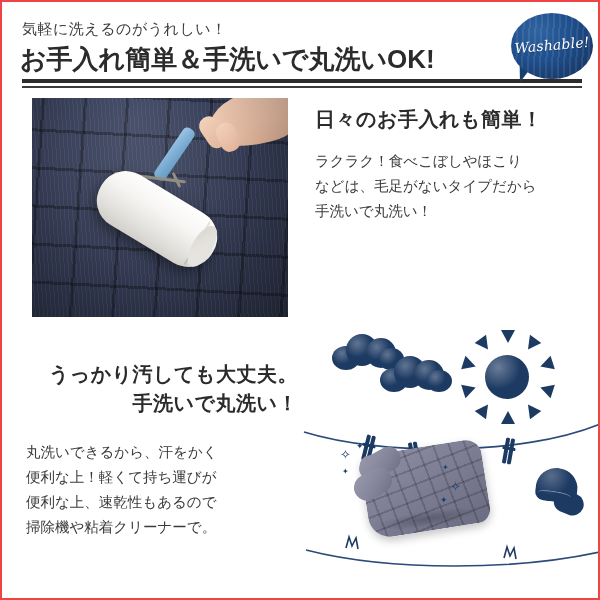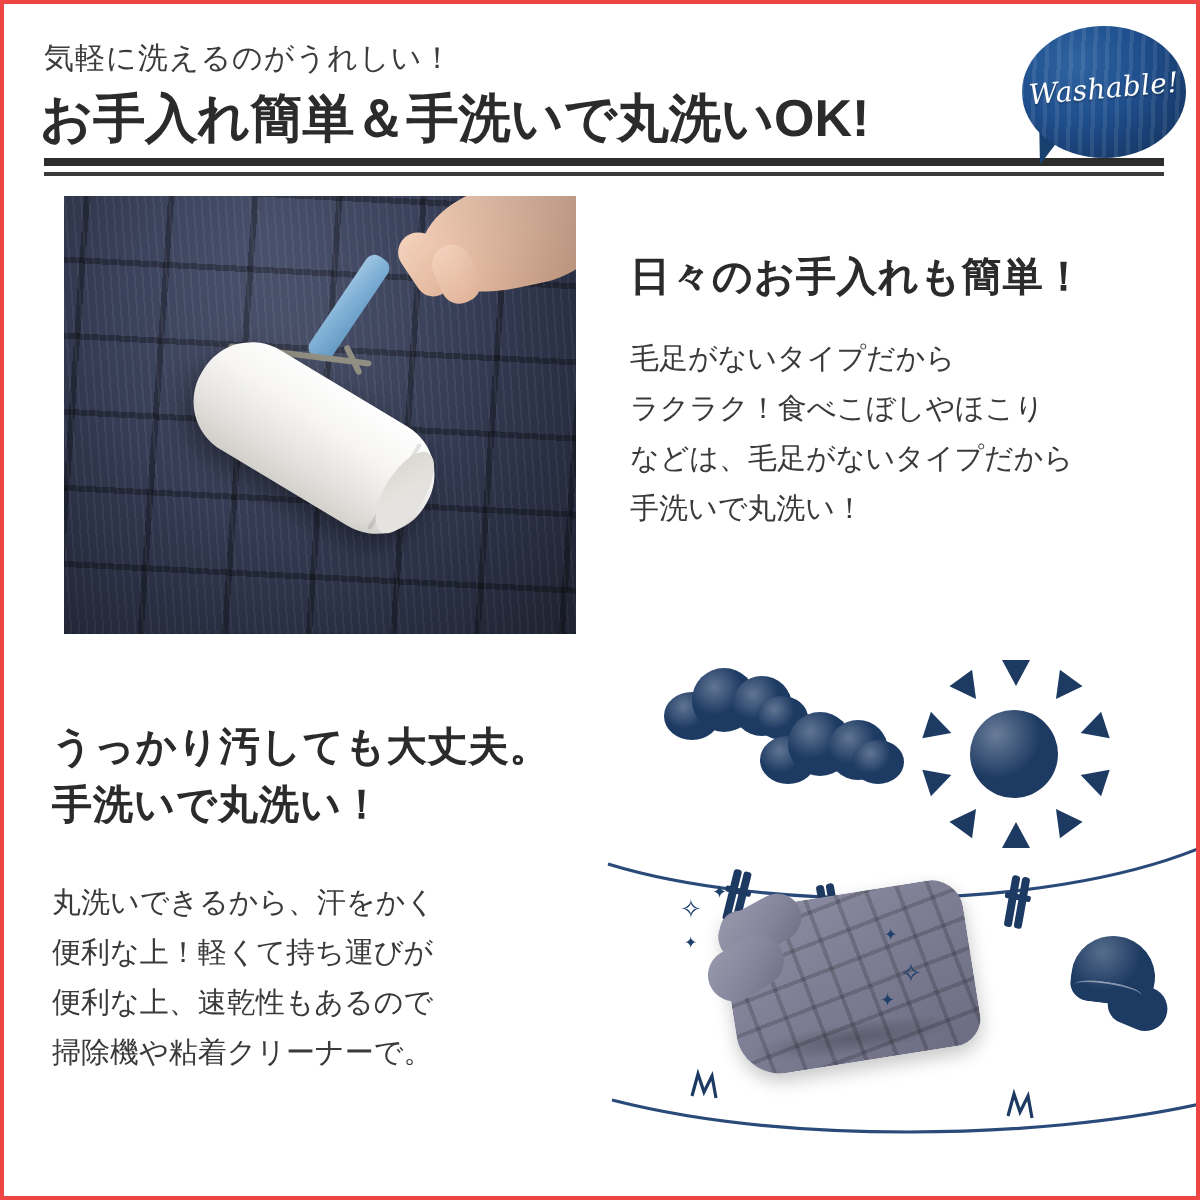--- a/index.html
+++ b/index.html
@@ -129,37 +129,37 @@
     position:absolute;right:2px;top:6px;width:20px;height:46px;
     border-radius:50%;
     background:linear-gradient(120deg,#d8d5d0,#f2f0ed);
   }
   .barrel-seam{
     position:absolute;right:17px;top:4px;width:2px;height:50px;
     background:rgba(0,0,0,0.10);border-radius:2px;
   }
 
   
-  #right-top{position:absolute;left:313px;top:123px;width:278px;}
+  #right-top{position:absolute;left:313px;top:104px;width:278px;}
   .sec-head{
     font-size:20px;color:#2b2b2b;font-weight:600;
     letter-spacing:0.5px;margin:0 0 16px 0;white-space:nowrap;
   }
   .sec-body{
     font-size:14.5px;color:#3a3a3a;line-height:1.72;margin:0;
   }
   .sec-body div{white-space:nowrap;}
 
   
   #left-bottom{position:absolute;left:24px;top:358px;width:272px;}
   .sec-head2{
     font-size:20px;color:#2b2b2b;font-weight:600;letter-spacing:0.5px;
     line-height:1.45;margin:0 0 22px 0;
   }
-  .sec-head2 div{white-space:nowrap;}
+  .sec-head2 div{white-space:nowrap;text-align:right;}
 
   
   #illus{position:absolute;left:300px;top:318px;width:300px;height:272px;}
   .cloud{position:absolute;}
   .cloud span{
     position:absolute;border-radius:50%;
     background:
       radial-gradient(circle at 35% 30%, rgba(255,255,255,0.30) 0%, rgba(255,255,255,0.0) 45%),
       #1d3a63;
   }
@@ -292,21 +292,20 @@
     <div class="barrel">
       <div class="barrel-seam"></div>
       <div class="barrel-cap"></div>
     </div>
     <div class="mat-vign"></div>
   </div>
 
   <div id="right-top">
     <h2 class="sec-head">日々のお手入れも簡単！</h2>
     <div class="sec-body">
-      <div>毛足がないタイプだから</div>
       <div>ラクラク！食べこぼしやほこり</div>
       <div>などは、毛足がないタイプだから</div>
       <div>手洗いで丸洗い！</div>
     </div>
   </div>
 
   <div id="left-bottom">
     <h2 class="sec-head2">
       <div>うっかり汚しても大丈夫。</div>
       <div>手洗いで丸洗い！</div>

